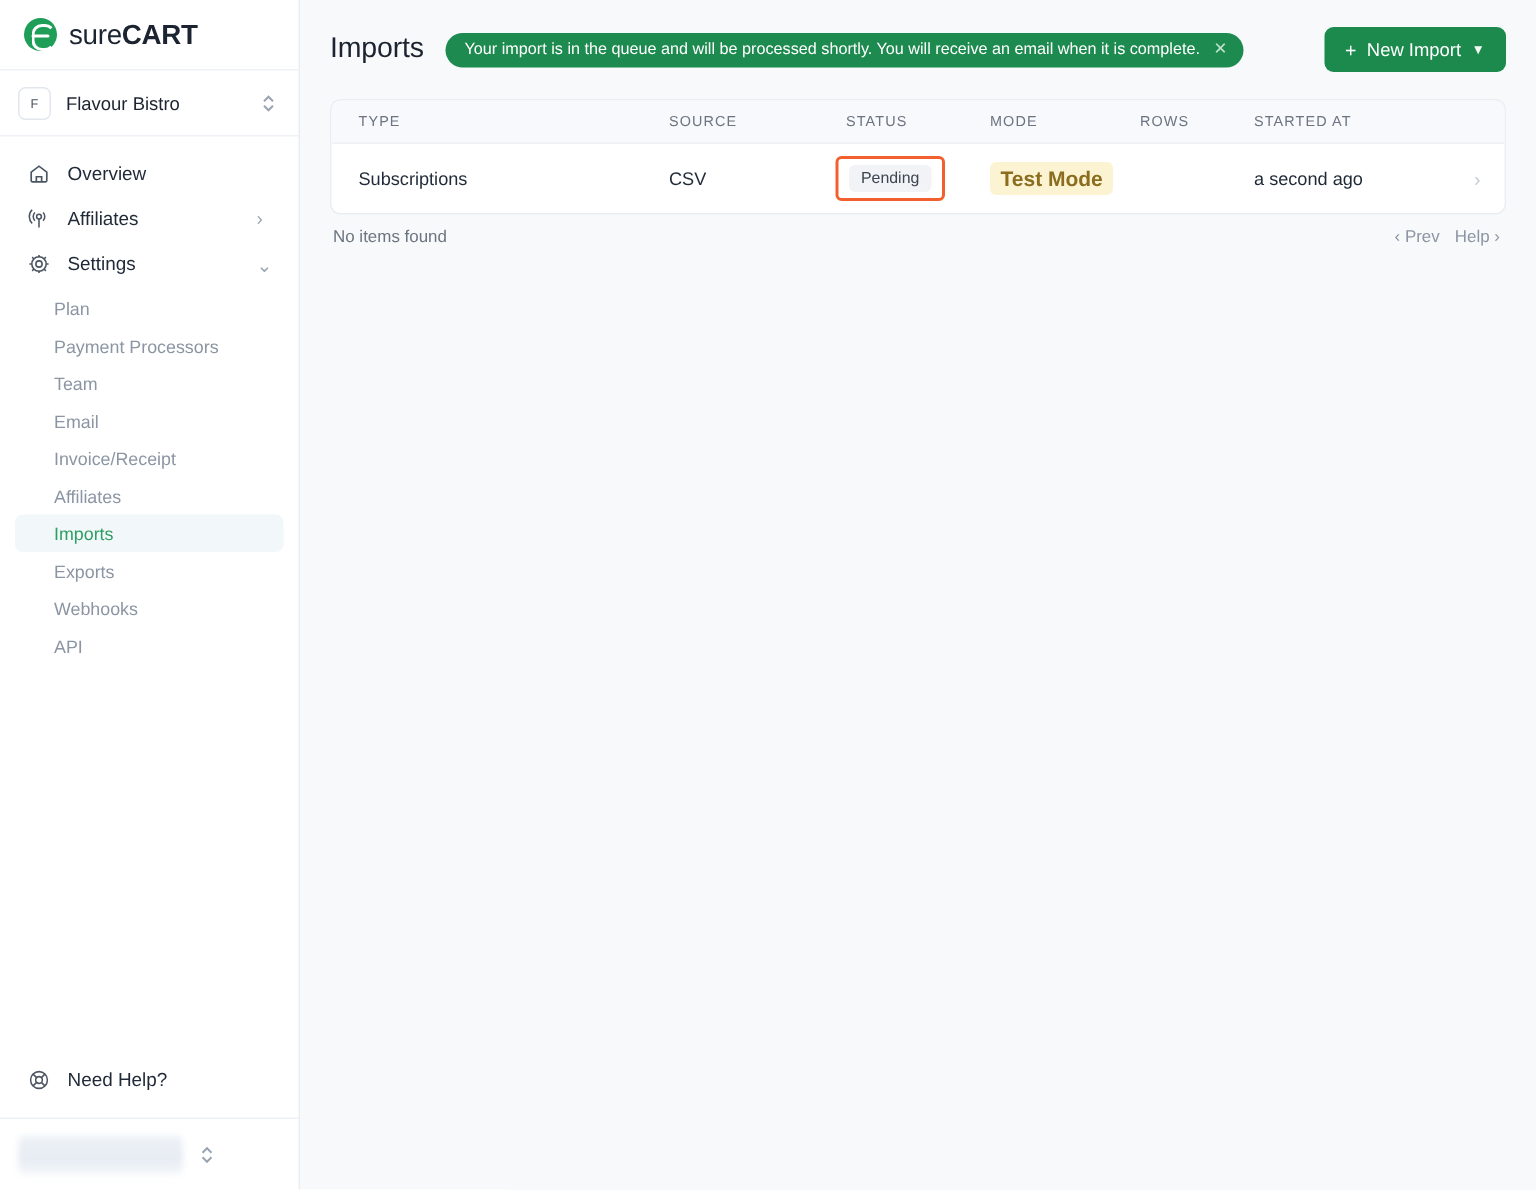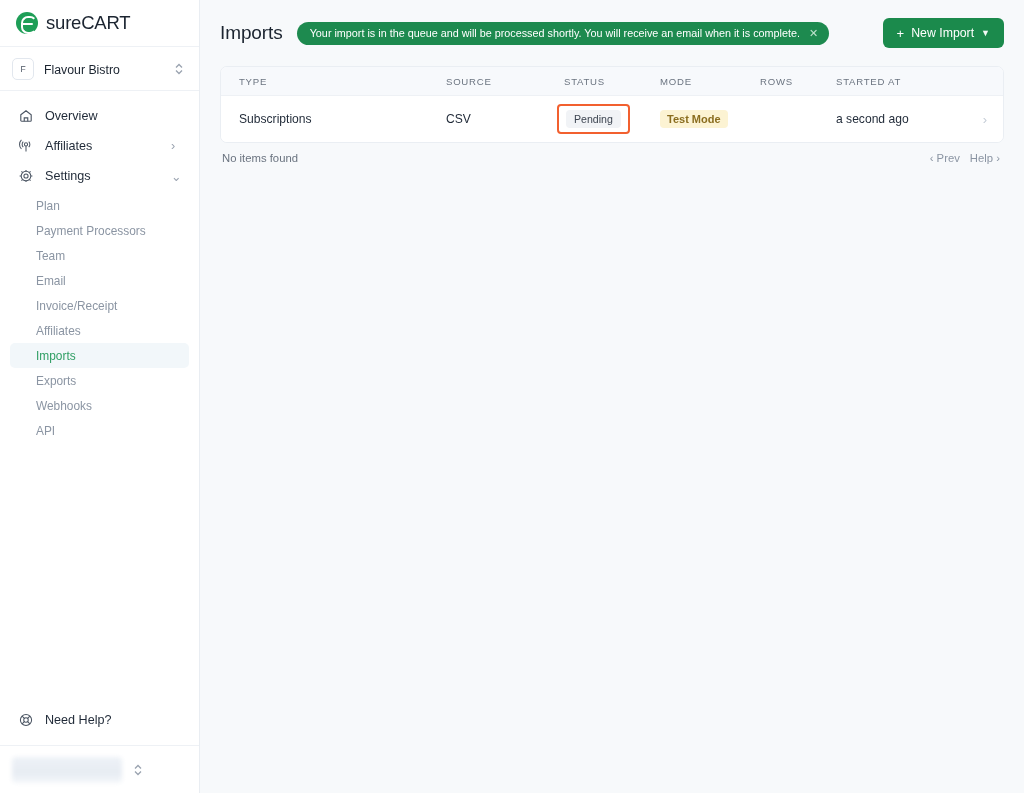--- a/index.html
+++ b/index.html
@@ -35,21 +35,21 @@
     transform: rotate(0deg);
   }
   .brand-mark::after {
     content: ""; position: absolute; left: 5px; top: 10.5px;
     width: 12px; height: 2.5px; background: #ffffff; border-radius: 2px;
   }
   .brand-text {
     font-size: 18.5px; letter-spacing: -0.2px; color: #1b2430;
   }
   .brand-text .t1 { font-weight: 400; }
-  .brand-text .t2 { font-weight: 400; }
+  .brand-text .t2 { font-weight: 700; }
 
   .workspace {
     border-top: 1px solid #eef1f5;
     border-bottom: 1px solid #eef1f5;
     height: 45px;
     display: flex; align-items: center; gap: 10px;
     padding: 0 14px 0 12px;
     position: relative;
   }
   .ws-avatar {
@@ -163,21 +163,21 @@
     display: inline-block;
     border: 2px solid #f2602f; border-radius: 4px;
     padding: 4px 7px; margin-left: -7px; margin-top: -4px; margin-bottom: -4px;
   }
   .badge-pending {
     display: inline-block; background: #f1f3f6; color: #3d4551;
     border-radius: 4px; font-size: 10.6px; padding: 3px 8px;
   }
   .badge-test {
     display: inline-block; background: #fcf3d3; color: #8a6d1f;
-    border-radius: 4px; font-size: 11px; padding: 3px 7px; font-weight: 600;
+    border-radius: 4px; font-size: 14px; padding: 3px 7px; font-weight: 600;
   }
   .row-chevron { color: #c4ccd6; font-size: 13px; cursor: pointer; }
 
   .table-foot {
     display: flex; align-items: center;
     padding: 9px 4px 0 2px; font-size: 11.3px; color: #6b7480;
   }
   .foot-spacer { flex: 1; }
   .pager { display: flex; gap: 10px; }
   .pager span { cursor: pointer; color: #8b95a3; }

